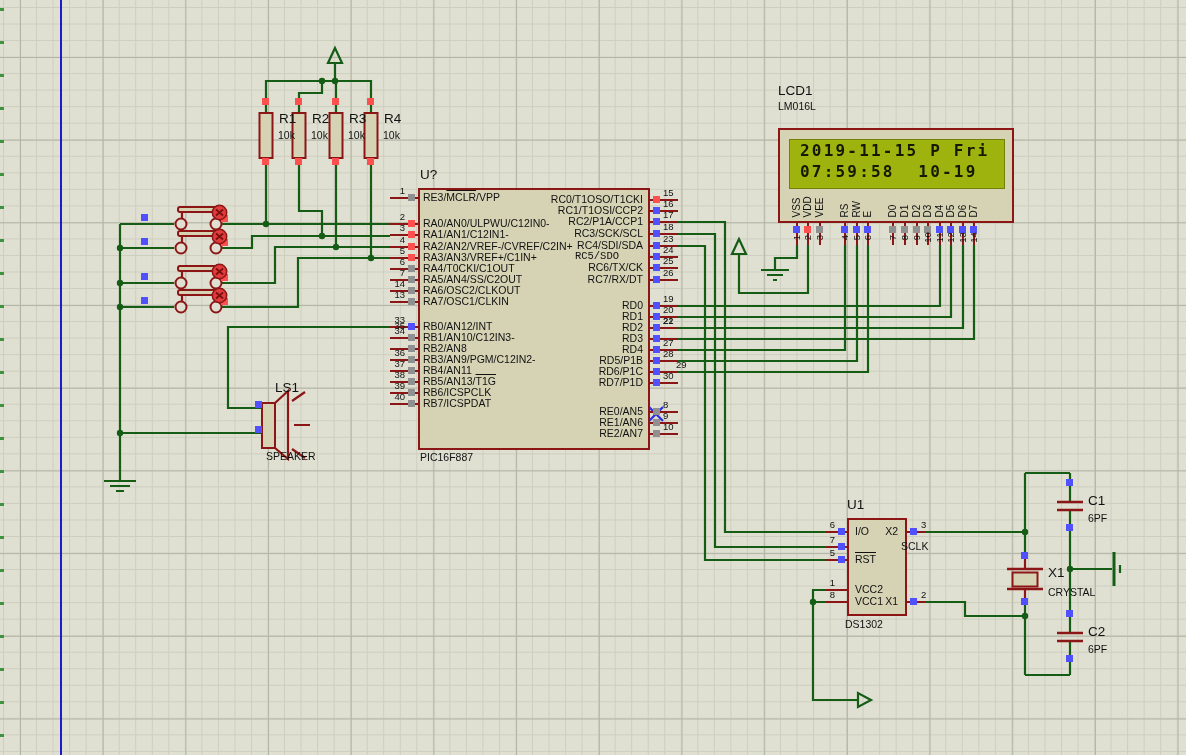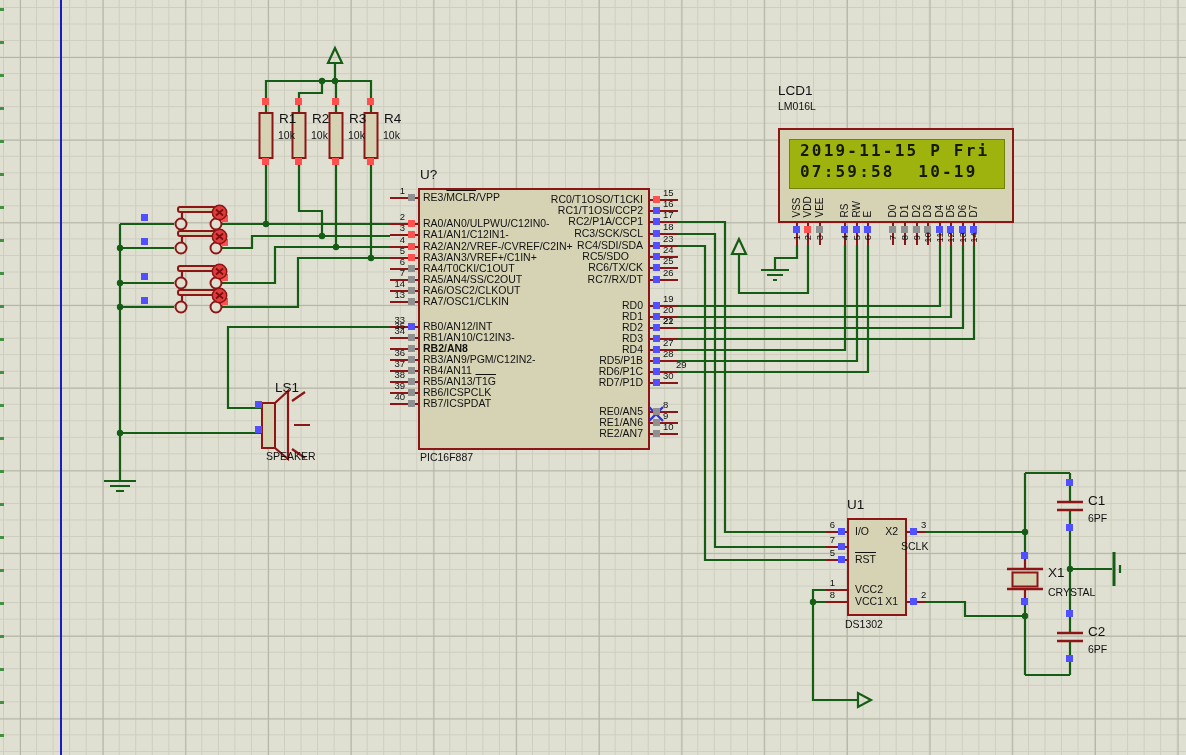--- a/index.html
+++ b/index.html
@@ -289,21 +289,21 @@
     <div class="sq blue" style="left: 408px; top: 323px;"></div>
     <div class="pnum ra" style="left: 386px; top: 315px; width: 19px;">33</div>
     <div class="plab" style="left: 423px; top: 321px;">RB0/AN12/INT</div>
     <div class="hstub" style="left: 390px; top: 337px; width: 28px;"></div>
     <div class="sq gray" style="left: 408px; top: 334px;"></div>
     <div class="pnum ra" style="left: 386px; top: 326px; width: 19px;">34</div>
     <div class="plab" style="left: 423px; top: 332px;">RB1/AN10/C12IN3-</div>
     <div class="hstub" style="left: 390px; top: 348px; width: 28px;"></div>
     <div class="sq gray" style="left: 408px; top: 345px;"></div>
     <div class="pnum ra" style="left: 386px; top: 321px; width: 19px;">35</div>
-    <div class="plab" style="left: 423px; top: 343px; font-weight: bold;">RB2/AN8</div>
+    <div class="plab" style="left: 423px; top: 343px;">RB2/AN8</div>
     <div class="hstub" style="left: 390px; top: 359px; width: 28px;"></div>
     <div class="sq gray" style="left: 408px; top: 356px;"></div>
     <div class="pnum ra" style="left: 386px; top: 348px; width: 19px;">36</div>
     <div class="plab" style="left: 423px; top: 354px;">RB3/AN9/PGM/C12IN2-</div>
     <div class="hstub" style="left: 390px; top: 370px; width: 28px;"></div>
     <div class="sq gray" style="left: 408px; top: 367px;"></div>
     <div class="pnum ra" style="left: 386px; top: 359px; width: 19px;">37</div>
     <div class="plab" style="left: 423px; top: 365px;">RB4/AN11</div>
     <div class="hstub" style="left: 390px; top: 381px; width: 28px;"></div>
     <div class="sq gray" style="left: 408px; top: 378px;"></div>
@@ -333,21 +333,21 @@
     <div class="sq blue" style="left: 653px; top: 230px;"></div>
     <div class="pnum" style="left: 663px; top: 222px;">18</div>
     <div class="plab rr" style="left: 445px; top: 228px; width: 198px;">RC3/SCK/SCL</div>
     <div class="hstub" style="left: 650px; top: 245px; width: 28px;"></div>
     <div class="sq blue" style="left: 653px; top: 242px;"></div>
     <div class="pnum" style="left: 663px; top: 234px;">23</div>
     <div class="plab rr" style="left: 445px; top: 240px; width: 198px;">RC4/SDI/SDA</div>
     <div class="hstub" style="left: 650px; top: 256px; width: 28px;"></div>
     <div class="sq blue" style="left: 653px; top: 253px;"></div>
     <div class="pnum" style="left: 663px; top: 245px;">24</div>
-    <div class="plab rr" style="left: 431px; top: 251px; width: 198px;">RC5/SDO</div>
+    <div class="plab rr" style="left: 421px; top: 251px; width: 198px; font-family: Liberation Mono, monospace;">RC5/SDO</div>
     <div class="hstub" style="left: 650px; top: 267px; width: 28px;"></div>
     <div class="sq blue" style="left: 653px; top: 264px;"></div>
     <div class="pnum" style="left: 663px; top: 256px;">25</div>
     <div class="plab rr" style="left: 445px; top: 262px; width: 198px;">RC6/TX/CK</div>
     <div class="hstub" style="left: 650px; top: 279px; width: 28px;"></div>
     <div class="sq blue" style="left: 653px; top: 276px;"></div>
     <div class="pnum" style="left: 663px; top: 268px;">26</div>
     <div class="plab rr" style="left: 445px; top: 274px; width: 198px;">RC7/RX/DT</div>
     <div class="hstub" style="left: 650px; top: 305px; width: 28px;"></div>
     <div class="sq blue" style="left: 653px; top: 302px;"></div>

